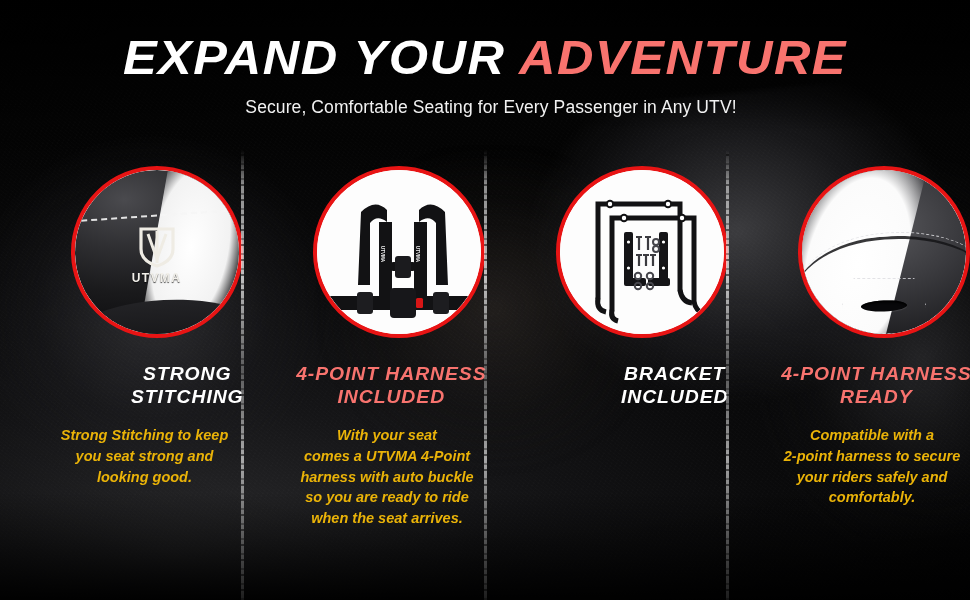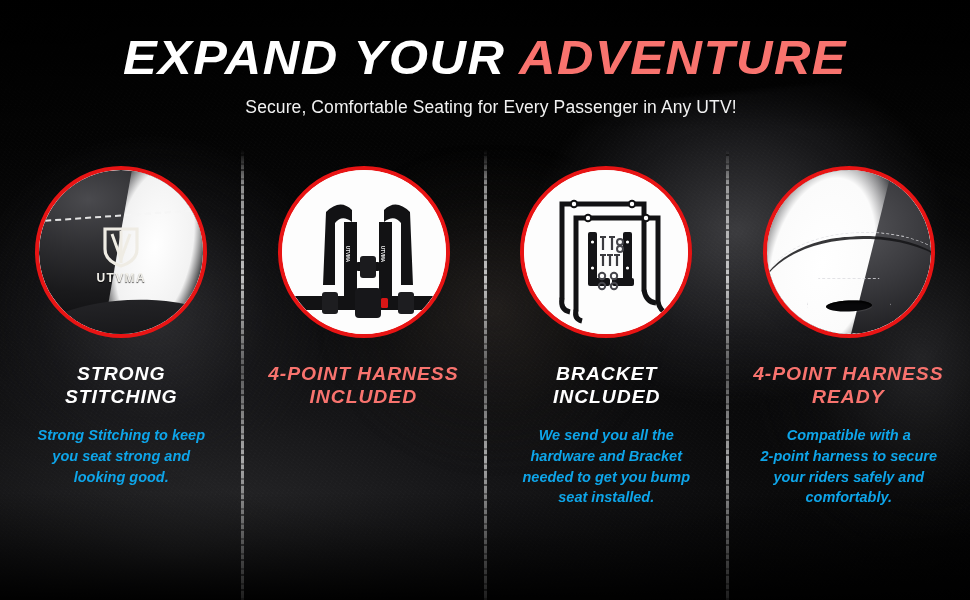--- a/index.html
+++ b/index.html
@@ -85,21 +85,21 @@
   
   .cols{
     position:absolute;top:160px;left:0;width:970px;height:430px;
     display:flex;
   }
   .col{
     position:relative;
     width:242.5px;
     display:flex;
     flex-direction:column;
-    align-items:center;
+    align-items:flex-end;
   }
   .divider{
     position:absolute;top:-10px;bottom:-50px;width:3px;
     left:-1.5px;
     background:
       linear-gradient(180deg, rgba(255,255,255,0) 0%, rgba(215,215,215,.75) 7%,
         rgba(255,255,255,.85) 26%, rgba(170,170,170,.55) 45%,
         rgba(235,235,235,.8) 63%, rgba(150,150,150,.5) 82%,
         rgba(255,255,255,0) 100%);
     opacity:.85;
@@ -215,21 +215,21 @@
     letter-spacing:.9px;
     transform:scaleX(1.02);
     white-space:pre-line;
   }
   .heading.white{color:#ffffff;}
   .heading.coral{color:#f8736e;}
   .body{
     margin-top:17px;
     width:196px;
     text-align:center;
-    color:#0ea5e9;
+    color:#eab308;
     font-style:italic;
     font-weight:700;
     font-size:14.5px;
     line-height:1.42;
     white-space:pre-line;
   }
 </style>
 </head>
 <body>
 
@@ -307,20 +307,25 @@
               <g fill="#f0f0f0" font-size="4.5" font-family="Liberation Sans, sans-serif" font-weight="700">
                 <text x="64" y="76" transform="rotate(90 64 76)">UTVMA</text>
                 <text x="99" y="76" transform="rotate(90 99 76)">UTVMA</text>
               </g>
             </svg>
           </div>
         </div>
       </div>
       <div class="heading coral">4-POINT HARNESS
 INCLUDED</div>
+      <div class="body">With your seat
+comes a UTVMA 4-Point
+harness with auto buckle
+so you are ready to ride
+when the seat arrives.</div>
       <div class="divider" style="left:auto;right:-1.5px;"></div>
     </div>
 
     <div class="col">
       <div class="circle">
         <div class="circle-inner">
           <div class="bracket">
             <svg width="172" height="172" viewBox="0 0 172 172">
               <g fill="none" stroke="#121214" stroke-width="5" stroke-linecap="round">
                 <path d="M38 128 L38 34 L120 34 L120 120"></path>
@@ -366,24 +371,20 @@
                 <circle cx="90" cy="116" r="3.2"></circle>
                 <circle cx="96" cy="72" r="3"></circle>
                 <circle cx="96" cy="79" r="3"></circle>
               </g>
             </svg>
           </div>
         </div>
       </div>
       <div class="heading white">BRACKET
 INCLUDED</div>
-      <div class="body">We send you all the
-hardware and Bracket
-needed to get you bump
-seat installed.</div>
       <div class="divider" style="left:auto;right:-1.5px;"></div>
     </div>
 
     <div class="col">
       <div class="circle">
         <div class="circle-inner">
           <div class="seat4"></div>
           <div class="seat4-white"></div>
           <div class="seat4-seam"></div>
           <div class="seat4-stitch"></div>

